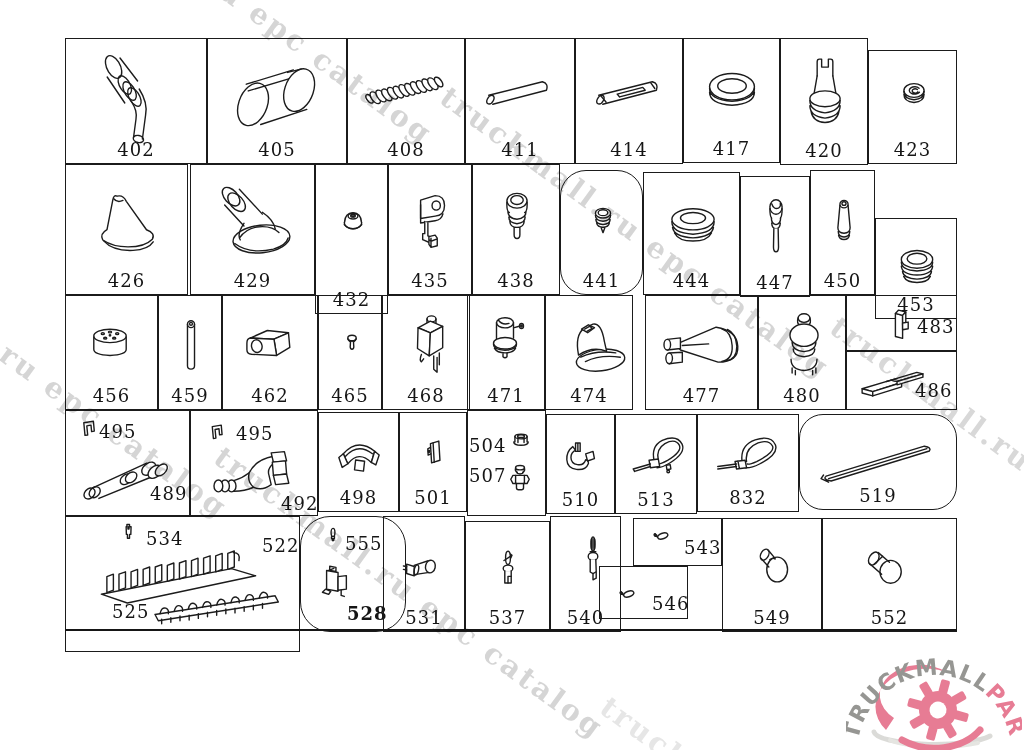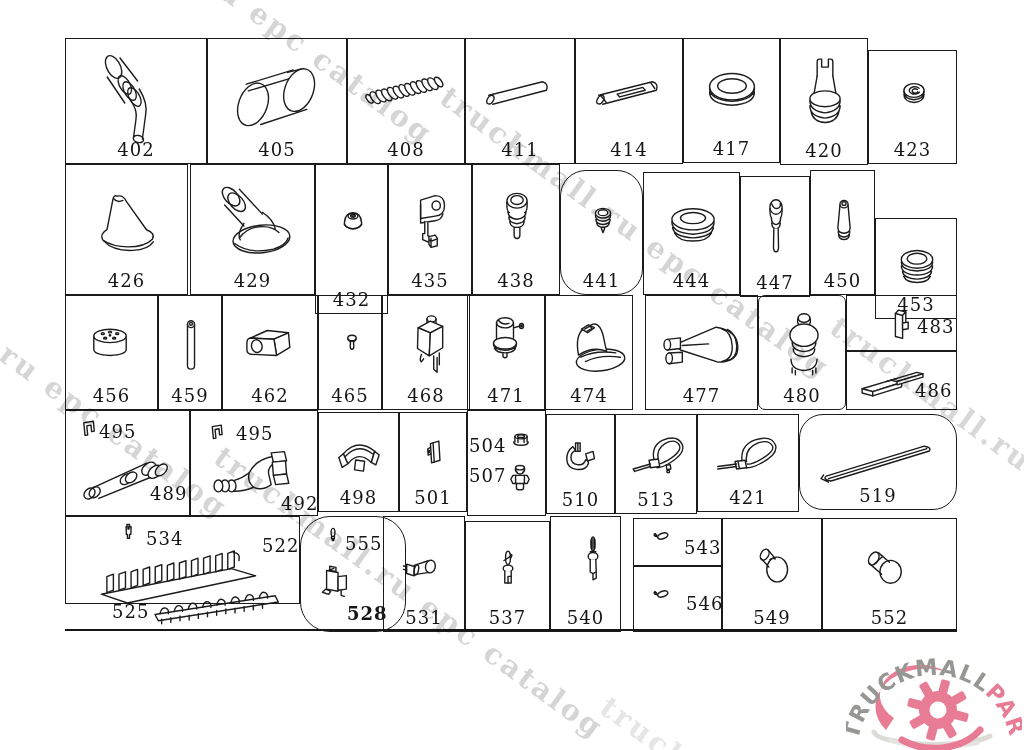--- a/index.html
+++ b/index.html
@@ -315,21 +315,21 @@
             <path d="M70,22 Q80,26 81,44 Q82,62 70,65 M76,23 Q85,28 86,45 Q86,62 75,64"></path>
             <path class="f" d="M12,36 L26,34 L26,48 L12,50 Z"></path>
             <ellipse class="f" cx="12" cy="43" rx="3.5" ry="7"></ellipse>
             <path class="f" d="M14,54 L28,53 L28,66 L14,68 Z"></path>
             <ellipse class="f" cx="14" cy="61" rx="3.5" ry="7"></ellipse>
             <path d="M28,44 L56,42"></path>
           </svg>
         </div>
         <span class="plabel center">477</span>
       </div>
-      <div class="cell" style="left: 758px; top: 295px; width: 88px; height: 115px; border-radius: 7px;">
+      <div class="cell" style="left: 758px; top: 295px; width: 88px; height: 115px;">
         <div class="part" style="left: 18px; top: 10px; width: 54px; height: 86px;">
           <svg viewBox="0 0 100 100" preserveAspectRatio="none">
             <ellipse class="f" cx="50" cy="14" rx="11" ry="5"></ellipse>
             <path d="M39,14 Q36,20 42,22 M61,14 Q64,20 58,22"></path>
             <ellipse class="f" cx="50" cy="34" rx="26" ry="13"></ellipse>
             <path d="M28,42 Q28,52 50,53 Q72,52 72,42 M30,50 Q30,58 50,59 Q70,58 70,50 M26,62 Q26,74 50,75 Q74,74 74,62 M28,72 L28,78 M72,72 L72,78 M34,75 L34,80 M66,75 L66,80"></path>
           </svg>
         </div>
         <span class="plabel center">480</span>
       </div>
@@ -462,31 +462,31 @@
         <span class="plabel center">513</span>
       </div>
       <div class="cell" style="left: 697px; top: 414px; width: 102px; height: 98px;">
         <div class="part" style="left: 14px; top: 18px; width: 72px; height: 62px;">
           <svg viewBox="0 0 100 100" preserveAspectRatio="none">
             <path d="M42,48 Q38,20 60,11 Q82,3 88,19 Q93,34 66,50 Q54,57 46,56 M48,46 Q45,25 64,16 Q79,10 84,21 Q88,31 62,46 Q52,51 49,50"></path>
             <path class="f" d="M32,46 L46,44 L48,56 L34,58 Z M36,45 L38,57"></path>
             <path d="M34,50 L8,54 M34,54 L8,58"></path>
           </svg>
         </div>
-        <span class="plabel center">421</span>
+        <span class="plabel center">832</span>
       </div>
       <div class="cell" style="left: 799px; top: 414px; width: 158px; height: 96px; border-radius: 24px;">
         <div class="part" style="left: 16px; top: 18px; width: 126px; height: 60px;">
           <svg viewBox="0 0 100 100" preserveAspectRatio="none">
             <path d="M8,72 L86,22 M12,80 L90,30 M8,72 Q5,77 12,80 M86,22 Q92,24 90,30 M10,76 L88,26 M6,70 L4,76 L10,82"></path>
           </svg>
         </div>
         <span class="plabel center">519</span>
       </div>
-      <div class="cell" style="left: 65px; top: 516px; width: 235px; height: 88px;">
+      <div class="cell" style="left: 65px; top: 516px; width: 235px; height: 136px;">
         <div class="part" style="left: 50px; top: 6px; width: 26px; height: 38px;">
           <svg viewBox="0 0 100 100" preserveAspectRatio="none">
             <path class="f" d="M42,10 L42,4 L52,4 L52,10 L58,10 L57,30 L52,30 L52,40 L44,40 L44,30 L40,30 L39,10 Z"></path>
             <path d="M46,10 L46,16 M50,10 L50,16"></path>
           </svg>
         </div>
         <span class="plabel" style="left: 80px; top: 13px;">534</span>
         <div class="part" style="left: 26px; top: 26px; width: 186px; height: 64px;">
           <svg viewBox="0 0 200 80" preserveAspectRatio="none">
             <path class="f" d="M10,64 L150,32 L176,41 L38,75 Z"></path>
@@ -578,21 +578,21 @@
       <div class="cell" style="left: 633px; top: 518px; width: 89px; height: 48px;">
         <div class="part" style="left: 10px; top: 8px; width: 36px; height: 30px;">
           <svg viewBox="0 0 100 100" preserveAspectRatio="none">
             <ellipse class="f" cx="52" cy="30" rx="15" ry="9" transform="rotate(-22 52 30)"></ellipse>
             <path d="M36,28 L30,24 M38,34 L32,30"></path>
             <ellipse cx="31" cy="27" rx="2.5" ry="4.5" transform="rotate(-22 31 27)"></ellipse>
           </svg>
         </div>
         <span class="plabel" style="left: 50px; top: 20px;">543</span>
       </div>
-      <div class="cell" style="left: 633px; top: 566px; width: 89px; height: 66px;">
+      <div class="cell" style="left: 599px; top: 566px; width: 89px; height: 53px;">
         <div class="part" style="left: 10px; top: 18px; width: 36px; height: 30px;">
           <svg viewBox="0 0 100 100" preserveAspectRatio="none">
             <ellipse class="f" cx="52" cy="30" rx="15" ry="9" transform="rotate(-22 52 30)"></ellipse>
             <path d="M36,28 L30,24 M38,34 L32,30"></path>
             <ellipse cx="31" cy="27" rx="2.5" ry="4.5" transform="rotate(-22 31 27)"></ellipse>
           </svg>
         </div>
         <span class="plabel" style="left: 52px; top: 28px;">546</span>
       </div>
       <div class="cell" style="left: 722px; top: 518px; width: 100px; height: 114px;">

